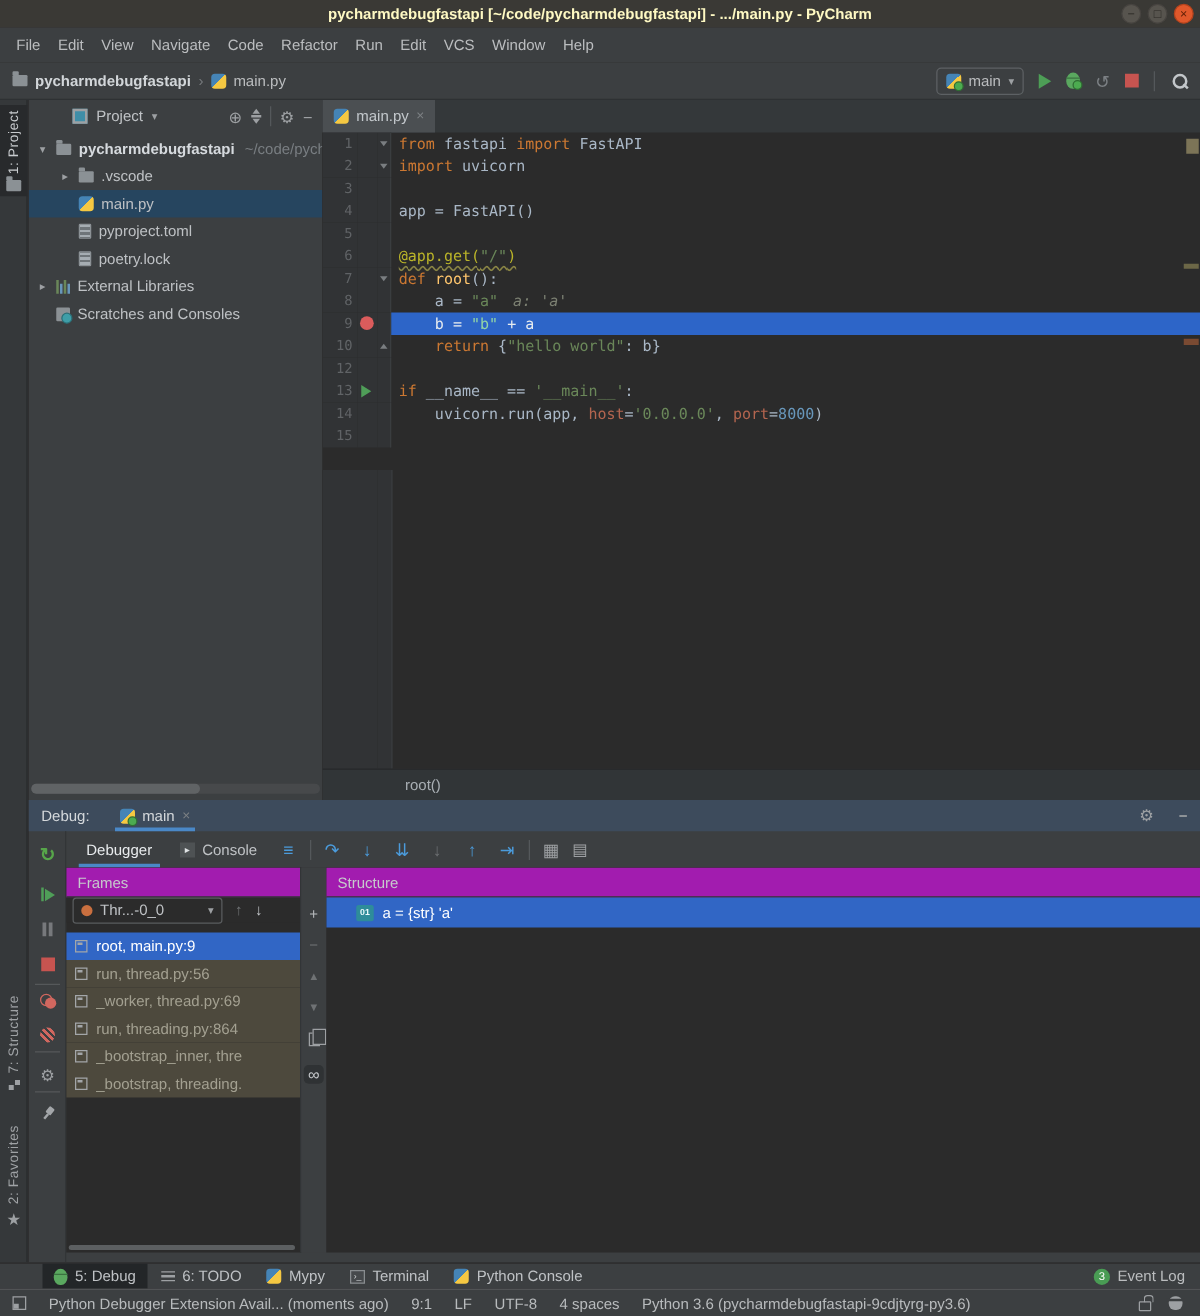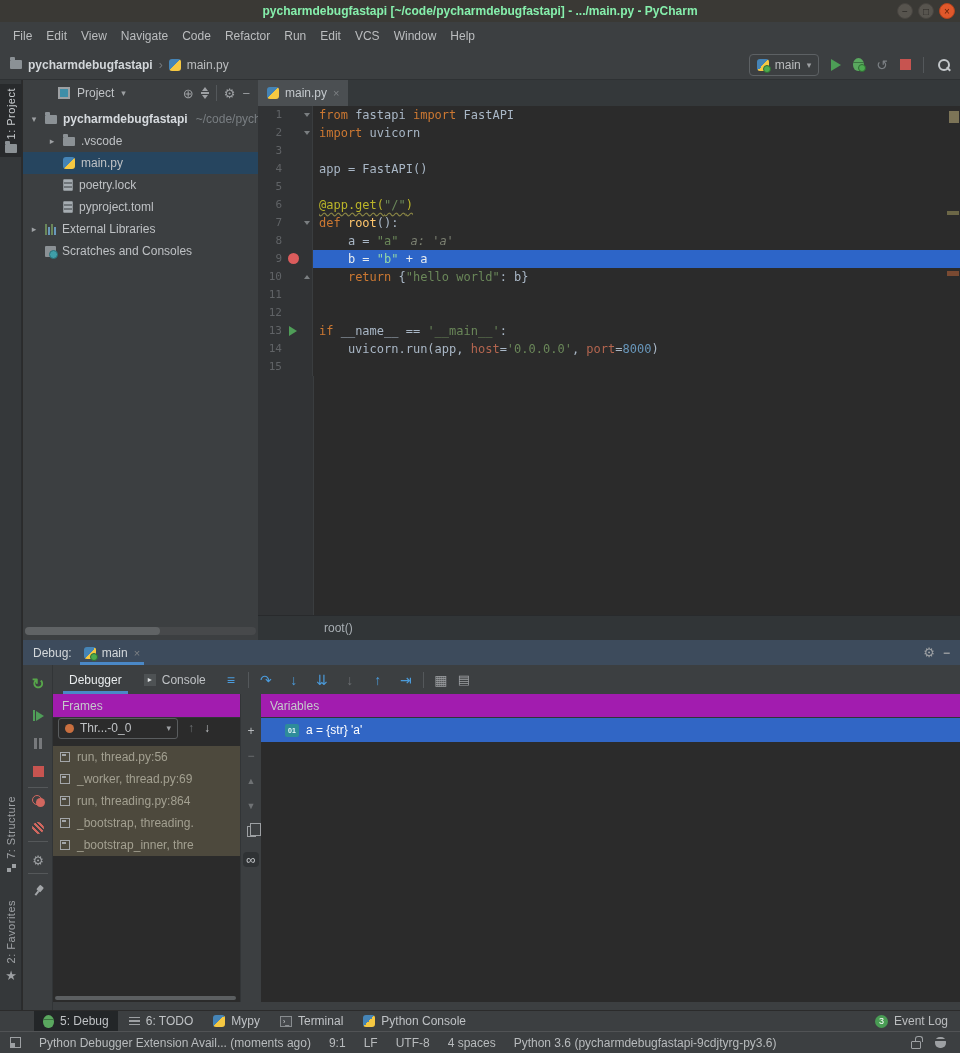--- a/index.html
+++ b/index.html
@@ -7,21 +7,21 @@
   body {
     position: relative; overflow: hidden;
     background: #2b2b2b; color: #bbbdbf;
     font-family: "Liberation Sans", sans-serif; font-size: 12px;
     -webkit-font-smoothing: antialiased;
   }
 
   
   .titlebar { position:absolute; top:0; left:0; right:0; height:22px; background:#3a3935;
     display:flex; align-items:center; justify-content:center; }
-  .win-title { color:#86efac; font-weight:bold; font-size:12px; }
+  .win-title { color:#fef9c3; font-weight:bold; font-size:12px; }
   .win-controls { position:absolute; right:5px; top:3px; display:flex; gap:5px; }
   .win-btn { width:16px; height:16px; border-radius:50%; background:#57544e; color:#2b2925;
     font-size:10px; line-height:15px; text-align:center; border:1px solid #474440; }
   .win-btn.close { background:#e0582b; border-color:#b4431d; color:#5e1f06; }
 
   
   .menubar { position:absolute; top:22px; left:0; right:0; height:28px; background:#3c3f41;
     display:flex; align-items:center; padding-left:6px; }
   .menu-item { padding:4px 7px; color:#bbbdbf; }
 
@@ -149,21 +149,21 @@
   .tk-hint { color:var(--hint); font-style:italic; margin-left:12px; }
   .wavy { text-decoration:underline; text-decoration-style:wavy; text-decoration-color:#8a8544; text-underline-offset:3px; }
   .gutter-rest { position:absolute; left:0; top:270px; bottom:0; width:44px; background:#313335; }
   .gutter-rest2 { position:absolute; left:44px; top:270px; bottom:0; width:12px; background:#313335; border-right:1px solid #3a3d3f; }
   .stripe-mark { position:absolute; right:1px; }
   .ed-crumbs { position:absolute; bottom:0; left:0; right:0; height:25px; background:#313537; border-top:1px solid #282a2c;
     display:flex; align-items:center; padding-left:66px; color:#a8aeb3; }
 
   
   .debug-panel { position:absolute; left:23px; top:640px; right:0; height:370px; background:#3c3f41; }
-  .dbg-header { height:25px; background:#3d4b5c; display:flex; align-items:center; gap:8px; padding:0 10px; color:#d4d8db; }
+  .dbg-header { height:25px; background:#3d4b5c; display:flex; align-items:center; gap:20px; padding:0 10px; color:#d4d8db; }
   .dbg-session-tab { display:flex; align-items:center; gap:6px; height:100%; padding:0 4px; position:relative; }
   .dbg-session-tab::after { content:''; position:absolute; left:0; right:0; bottom:0; height:3px; background:var(--accent); }
   .dbg-header .sp { flex:1; }
   .dbg-lefttool { position:absolute; left:0; top:25px; bottom:0; width:30px; border-right:1px solid #323537; }
   .dlt-btn { position:absolute; left:0; width:30px; display:flex; justify-content:center; }
   .dlt-sep { position:absolute; left:5px; width:20px; height:1px; background:#55585a; }
   .dbg-toolbar { position:absolute; left:30px; top:25px; right:0; height:30px; display:flex; align-items:center; gap:6px;
     padding:0 8px; border-bottom:1px solid #323537; }
   .dbg-tab { padding:4px 8px; position:relative; color:#bfc2c5; display:flex; align-items:center; gap:6px; }
   .dbg-tab.selected { color:#e8ebed; }
@@ -301,26 +301,26 @@
         <span class="tree-label">.vscode</span>
       </div>
       <div class="tree-row selected" style="padding-left: 24px;">
         <span class="tree-arrow"></span>
         <span class="ico-py"></span>
         <span class="tree-label">main.py</span>
       </div>
       <div class="tree-row" style="padding-left: 24px;">
         <span class="tree-arrow"></span>
         <span class="ico-file"></span>
-        <span class="tree-label">poetry.lock</span>
+        <span class="tree-label">pyproject.toml</span>
       </div>
       <div class="tree-row" style="padding-left: 24px;">
         <span class="tree-arrow"></span>
         <span class="ico-file"></span>
-        <span class="tree-label">pyproject.toml</span>
+        <span class="tree-label">poetry.lock</span>
       </div>
       <div class="tree-row" style="padding-left: 6px;">
         <span class="tree-arrow">▸</span>
         <span class="ico-libs">
           <i></i>
           <i></i>
           <i></i>
           <i></i>
         </span>
         <span class="tree-label">External Libraries</span>
@@ -408,26 +408,20 @@
           <div class="fold"></div>
           <div class="txt"><span class="tk-pl">    b = </span><span class="tk-str">"b"</span><span class="tk-pl"> + a</span></div>
         </div>
         <div class="code-line">
           <div class="ln">10</div>
           <div class="gut"></div>
           <div class="fold">
             <div class="fe"></div>
           </div>
           <div class="txt"><span class="tk-pl">    </span><span class="tk-kw">return</span><span class="tk-pl"> {</span><span class="tk-str">"hello world"</span><span class="tk-pl">: b}</span></div>
-        </div>
-        <div class="code-line">
-          <div class="ln">11</div>
-          <div class="gut"></div>
-          <div class="fold"></div>
-          <div class="txt"></div>
         </div>
         <div class="code-line">
           <div class="ln">12</div>
           <div class="gut"></div>
           <div class="fold"></div>
           <div class="txt"></div>
         </div>
         <div class="code-line">
           <div class="ln">13</div>
           <div class="gut">
@@ -536,56 +530,60 @@
     <div class="thread-row">
       <span class="thread-combo">
         <span class="thread-dot"></span>
         <span style="flex:1;">Thr...-0_0</span>
         <span class="chev">▾</span>
       </span>
       <span style="color:#6f7274;">↑</span>
       <span style="color:#c4c7ca;">↓</span>
     </div>
     <div class="frames-list" id="frames-list">
+        <div class="frame-row selected">
+          <span class="ico-frame"></span>
+          <span>root, main.py:9</span>
+        </div>
         <div class="frame-row library">
           <span class="ico-frame"></span>
           <span>run, thread.py:56</span>
         </div>
         <div class="frame-row library">
           <span class="ico-frame"></span>
           <span>_worker, thread.py:69</span>
         </div>
         <div class="frame-row library">
           <span class="ico-frame"></span>
           <span>run, threading.py:864</span>
         </div>
         <div class="frame-row library">
           <span class="ico-frame"></span>
-          <span>_bootstrap, threading.</span>
+          <span>_bootstrap_inner, thre</span>
         </div>
         <div class="frame-row library">
           <span class="ico-frame"></span>
-          <span>_bootstrap_inner, thre</span>
+          <span>_bootstrap, threading.</span>
         </div>
       </div>
     <div class="frames-hscroll"></div>
   </div>
 
   <div class="watch-strip">
     <span class="ws-btn">+</span>
     <span class="ws-btn ws-dim">−</span>
     <span class="ws-btn ws-dim" style="font-size:9px;">▲</span>
     <span class="ws-btn ws-dim" style="font-size:9px;">▼</span>
     <span class="ico-copy"></span>
     <span class="ws-glasses">∞</span>
   </div>
 
   <div class="vars-panel">
     <div class="sub-header">
-      <span>Variables</span>
+      <span>Structure</span>
     </div>
     <div id="vars-list">
         <div class="var-row selected">
           <span class="var-ico">01</span>
           <span>a = {str} 'a'</span>
         </div>
       </div>
   </div>
 </div>
 

